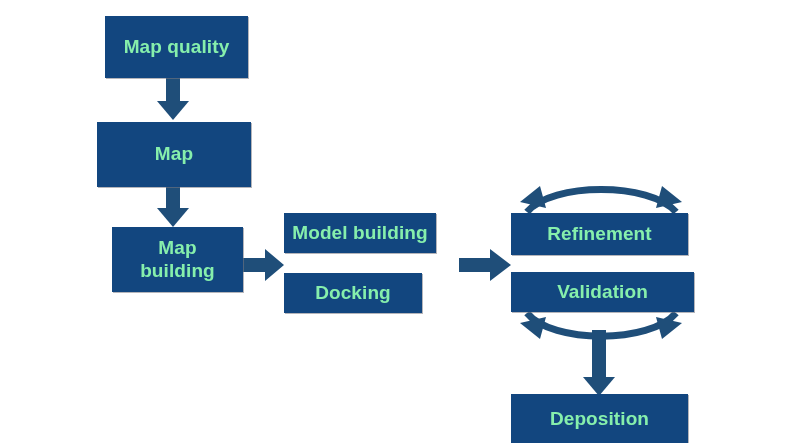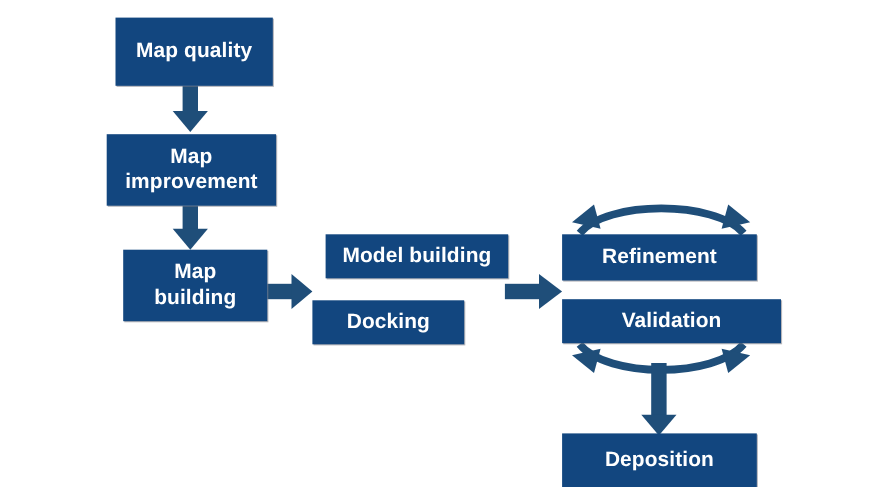--- a/index.html
+++ b/index.html
@@ -11,21 +11,21 @@
     position: relative;
     width: 800px;
     height: 443px;
     background: #ffffff;
     overflow: hidden;
     font-family: "Liberation Sans", sans-serif;
   }
   .node {
     position: absolute;
     background: #12467F;
-    color: #ffffff;
+    color: #86efac;
     display: flex;
     align-items: center;
     justify-content: center;
     text-align: center;
     font-size: 19px;
     font-weight: 600;
     line-height: 1.18;
     letter-spacing: 0.1px;
     box-sizing: border-box;
     box-shadow: 1px 1px 0 rgba(120,120,130,0.55);
@@ -87,44 +87,43 @@
 
   <div class="node" style="left:105px; top:16px; width:143px; height:62px;">
     <div>
       <span>Map quality</span>
     </div>
   </div>
 
   <div class="node" style="left:97px; top:122px; width:154px; height:65px;">
     <div>
       <span>Map</span>
-      <span>improvement</span>
     </div>
   </div>
 
   <div class="node" style="left:112px; top:227px; width:131px; height:65px;">
     <div>
       <span>Map</span>
       <span>building</span>
     </div>
   </div>
 
-  <div class="node" style="left:296px; top:213px; width:166px; height:40px;">
+  <div class="node" style="left:284px; top:213px; width:152px; height:40px;">
     <span>Model building</span>
   </div>
 
   <div class="node" style="left:284px; top:273px; width:138px; height:40px;">
     <span>Docking</span>
   </div>
 
   <div class="node" style="left:511px; top:213px; width:177px; height:42px;text-align:center;">
     <span>Refinement</span>
   </div>
 
-  <div class="node" style="left:511px; top:272px; width:199px; height:40px;">
+  <div class="node" style="left:511px; top:272px; width:183px; height:40px;">
     <span>Validation</span>
   </div>
 
   <div class="node" style="left:511px; top:394px; width:177px; height:50px;">
     <span>Deposition</span>
   </div>
 
 </div>
 
 </body></html>

